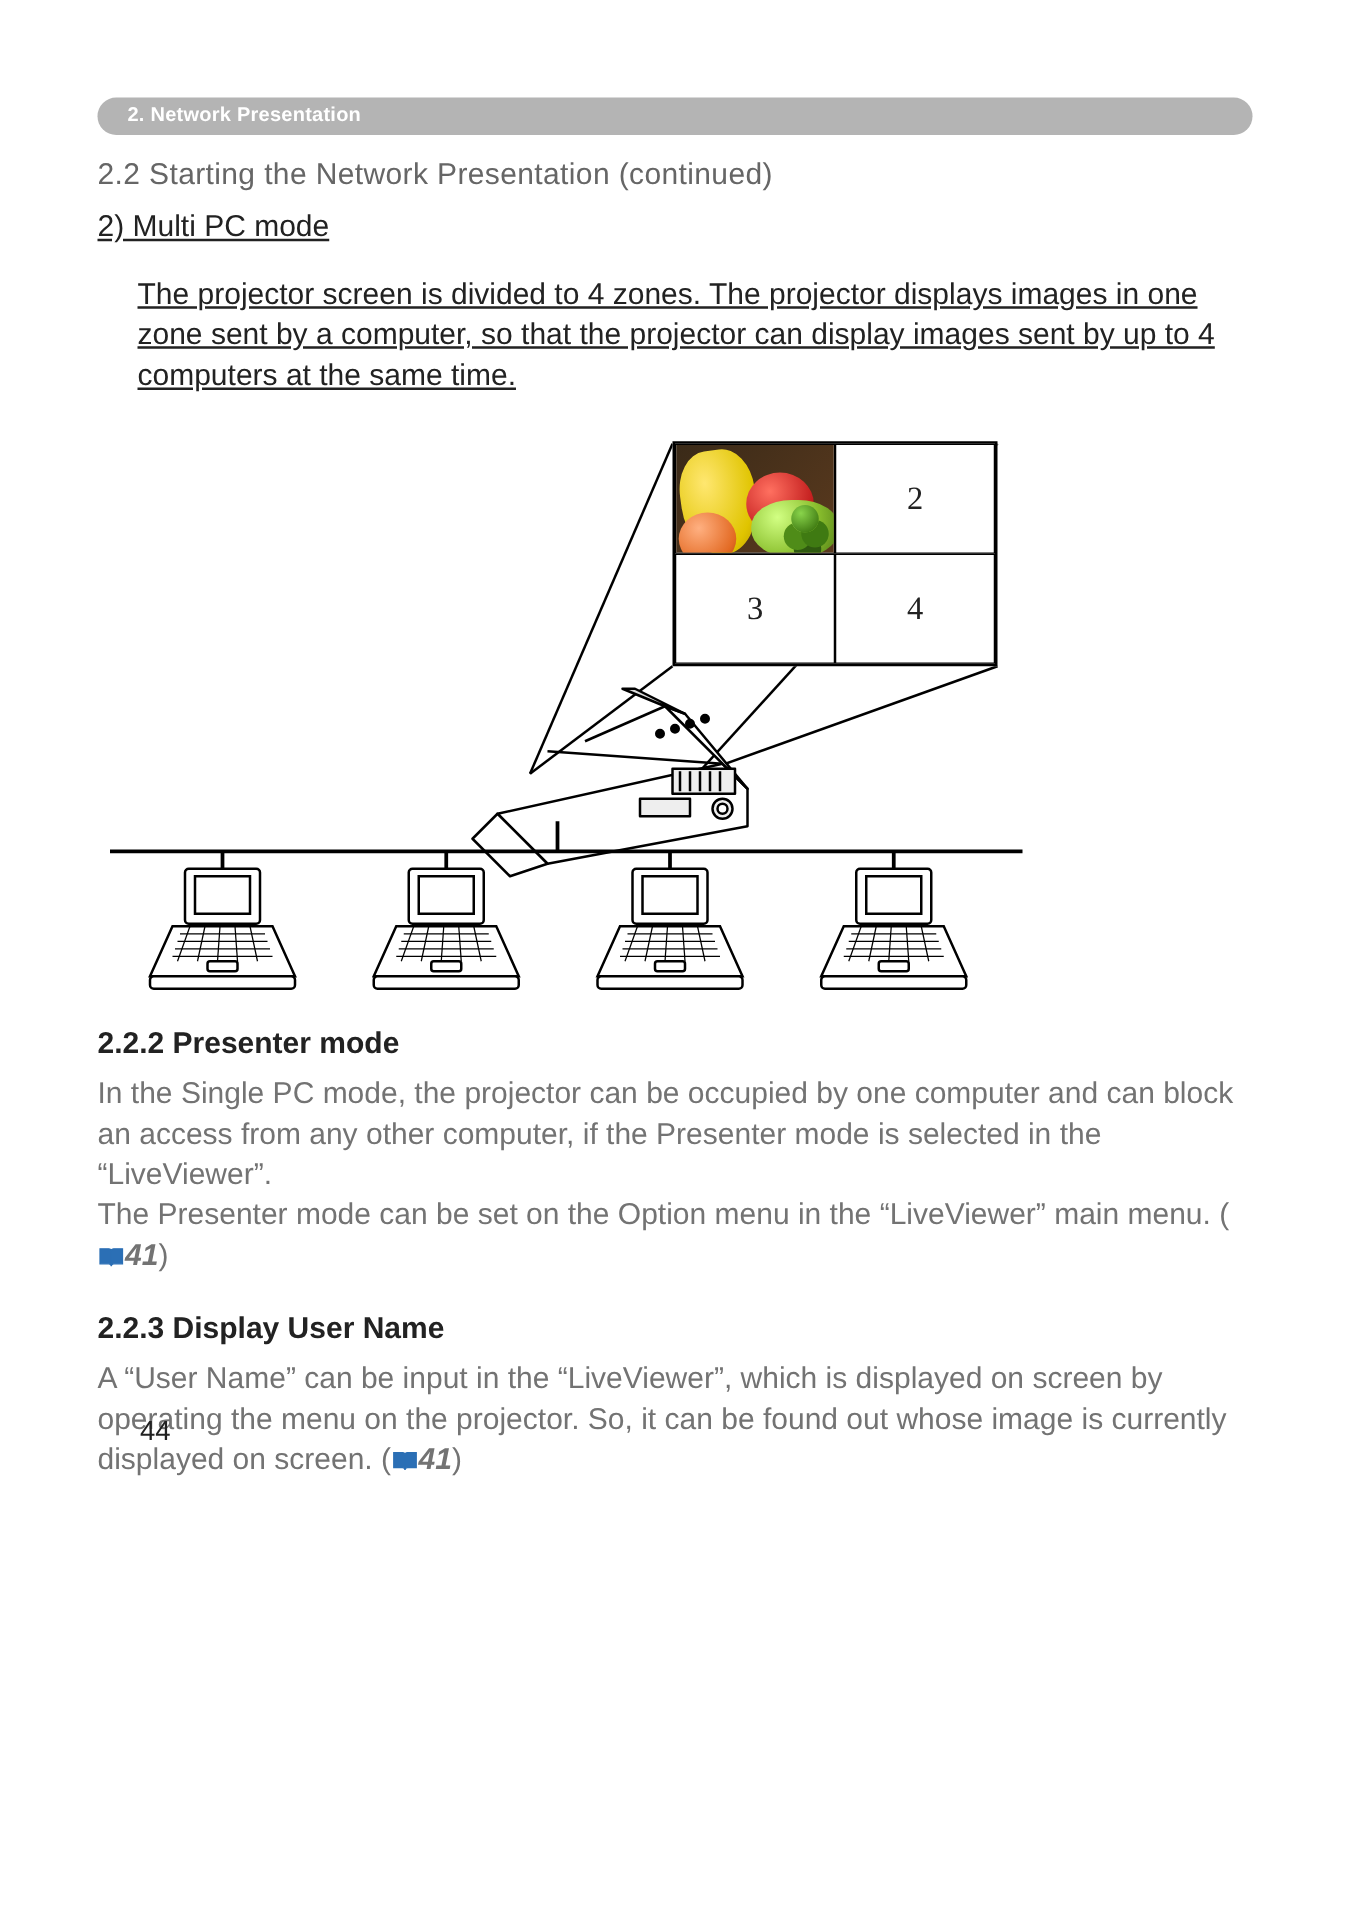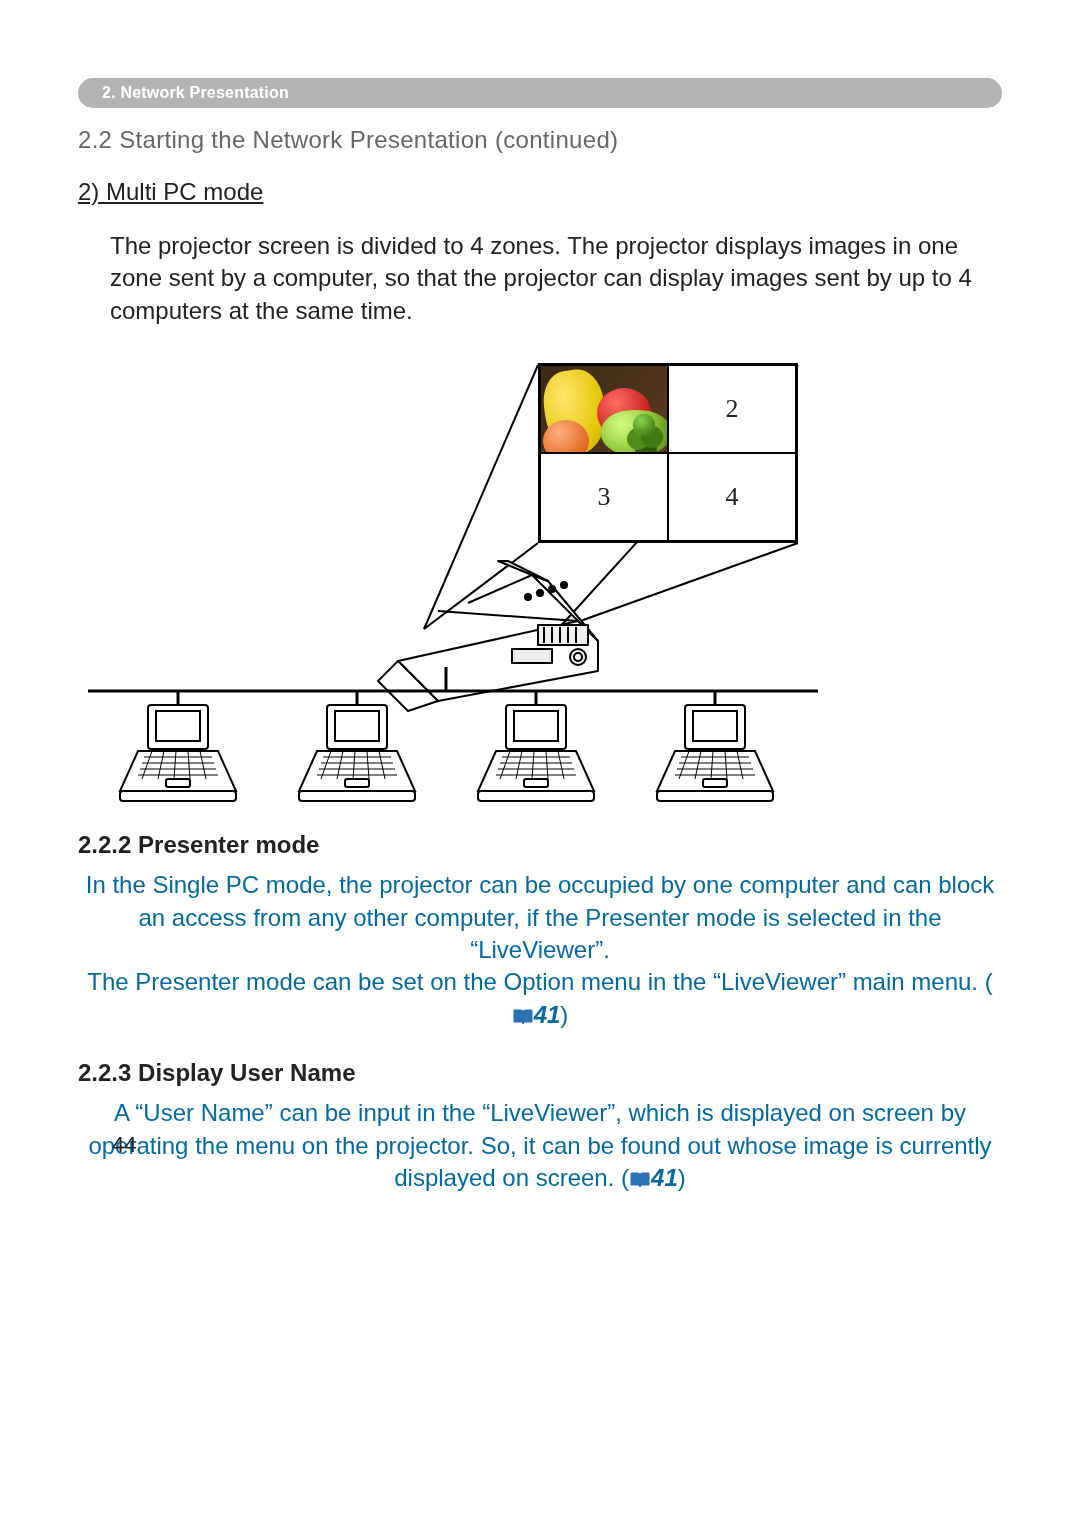--- a/index.html
+++ b/index.html
@@ -28,46 +28,46 @@
   .chapter-tab .label {
     color: #fff;
     font-size: 16px;
     font-weight: bold;
     letter-spacing: 0.2px;
   }
   .section-title {
     font-size: 24px;
     color: #666;
     letter-spacing: 0.3px;
-    margin: 0 0 24px 0;
+    margin: 0 0 14px 0;
   }
   .subhead {
     font-size: 24px;
     color: #222;
     margin: 0 0 14px 0;
     text-decoration: underline;
   }
   .indent-body {
     margin-left: 32px;
     font-size: 24px;
     line-height: 1.35;
     color: #222;
+    text-decoration: underline;
   }
   .h3 {
     font-size: 24px;
     font-weight: bold;
     color: #222;
     margin: 0 0 10px 0;
   }
   .para {
     font-size: 24px;
     line-height: 1.35;
-    color: #0369a1;
+    color: #737373;
     margin: 0;
-    text-align: center;
   }
   .ref {
     font-weight: bold;
     font-style: italic;
   }
   .book-icon {
     display: inline-block;
     vertical-align: -3px;
   }
   .book-icon svg { display: block; }

